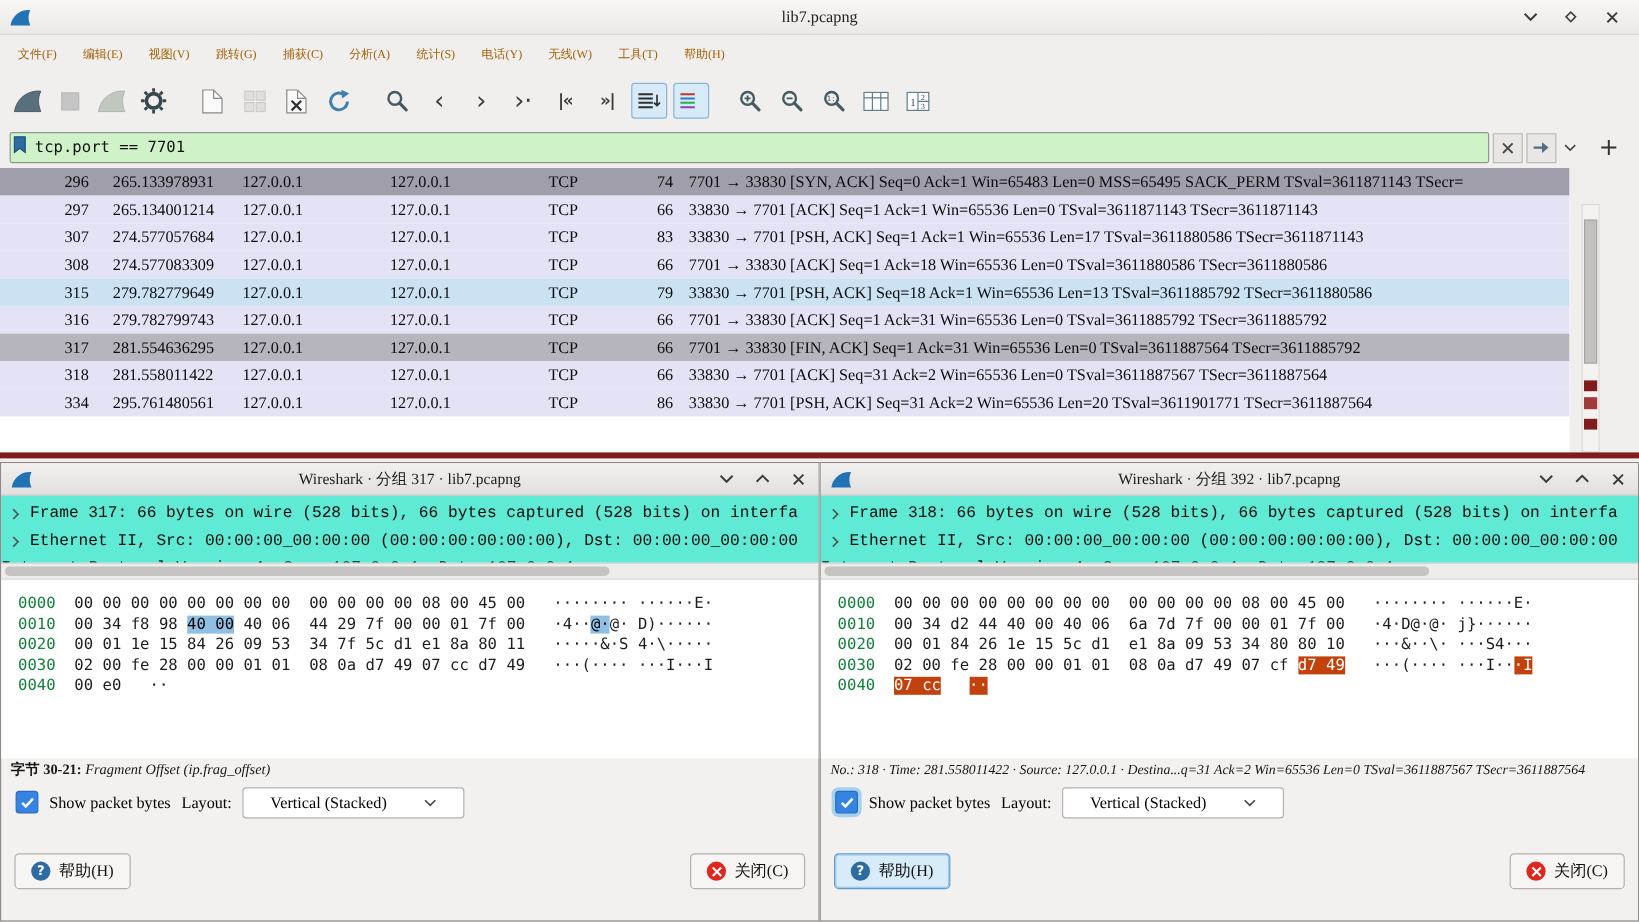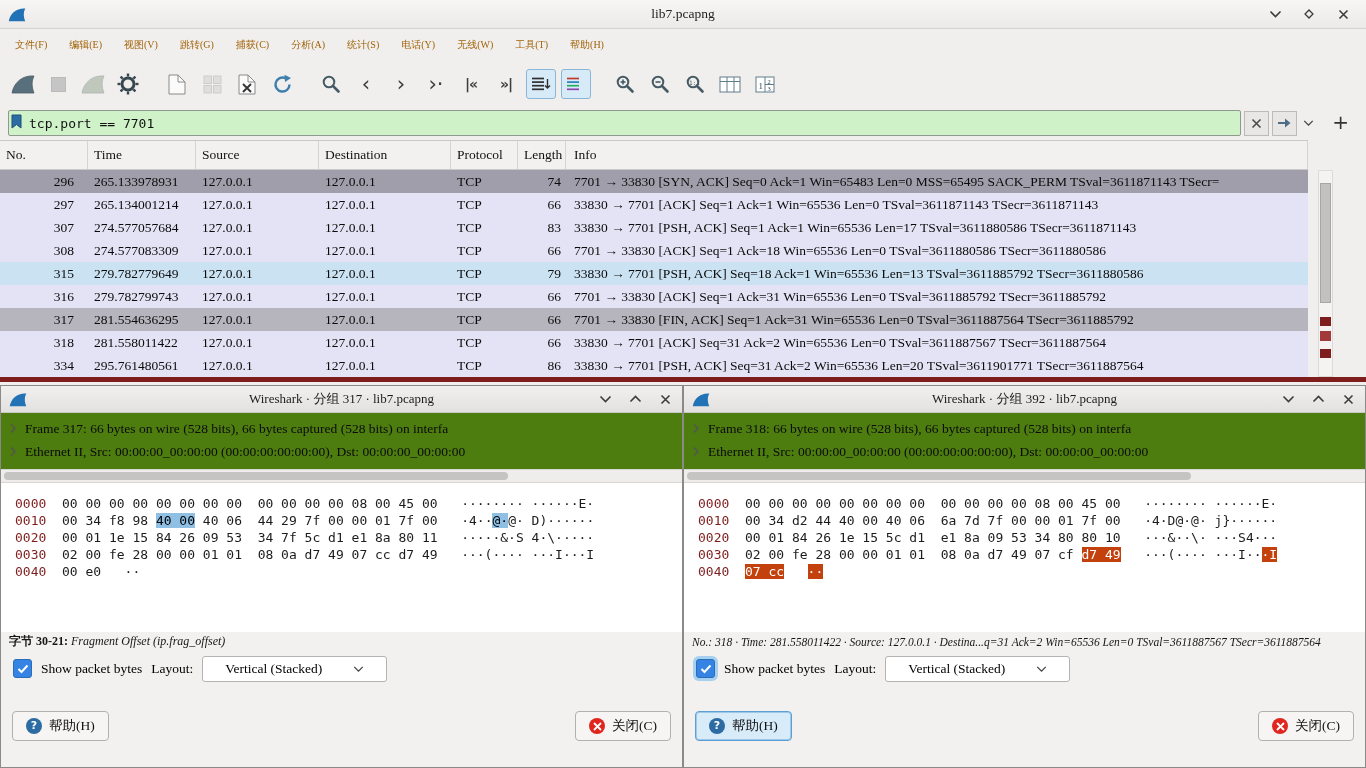--- a/index.html
+++ b/index.html
@@ -61,30 +61,30 @@
 
   
   .popup{position:absolute;top:385px;width:683px;height:383px;background:#f2f1ef;
          border:1px solid #8c8a88;box-sizing:border-box;display:flex;flex-direction:column;}
   #popup-left{left:0;} #popup-right{left:683px;}
   .p-titlebar{height:26px;display:flex;align-items:center;position:relative;flex:0 0 26px;
               background:linear-gradient(#f1f0ee,#e3e1df);border-bottom:1px solid #c9c7c5;}
   .p-title{position:absolute;left:0;right:0;text-align:center;font-size:13px;color:#1c1c1c;}
   .p-titlebar .win-controls{gap:16px;padding-right:10px;}
 
-  .p-tree{background:#4d7c0f;height:56px;flex:0 0 56px;overflow:hidden;padding-top:4px;box-sizing:border-box;}
+  .p-tree{background:#5eead4;height:56px;flex:0 0 56px;overflow:hidden;padding-top:4px;box-sizing:border-box;font-family:Liberation Mono, monospace;}
   .tree-row{height:23px;display:flex;align-items:center;font-size:13.5px;color:#0b0b0b;white-space:nowrap;overflow:hidden;}
   .expander{width:24px;display:flex;justify-content:center;flex-shrink:0;}
   .p-hscroll{height:14px;flex:0 0 14px;background:#eeedeb;border-top:1px solid #d8d6d4;border-bottom:1px solid #d8d6d4;position:relative;box-sizing:border-box;}
   .h-handle{position:absolute;top:2px;left:3px;height:8px;width:74%;background:#c6c4c2;border-radius:4px;}
 
   .p-hex{background:#fff;flex:1 1 auto;padding:12px 0 0 14px;
          font:13px/17px "DejaVu Sans Mono",monospace;color:#1c1c1c;overflow:hidden;}
   .hex-row{white-space:pre;}
-  .off{color:#7f1d1d;}
+  .off{color:#15803d;}
   #popup-left .hl{background:#8fc0e4;color:#000;}
   #popup-right .hl{background:#c2410c;color:#fff;}
 
   .p-status{height:20px;flex:0 0 20px;display:flex;align-items:center;padding:0 8px;
             font-size:12px;color:#161616;white-space:nowrap;overflow:hidden;}
   .st-b{font-weight:bold;white-space:pre;}
   .st-i{font-style:italic;white-space:pre;}
   .st-long{font-style:italic;font-size:11.5px;}
 
   .p-footer{height:34px;flex:0 0 34px;display:flex;align-items:center;padding:0 12px;gap:9px;}
@@ -313,29 +313,20 @@
         </span>
       <span class="f-drop" id="f-drop">
           <svg width="11" height="8" viewBox="0 0 13 8">
             <polyline points="1.5,1.5 6.5,6.5 11.5,1.5" fill="none" stroke="#444" stroke-width="1.6"></polyline>
           </svg>
         </span>
       <span class="f-add">+</span>
     </div>
 
     <div class="packet-area">
-      <div class="pl-header" id="pl-header">
-          <div class="hcell cell c0">No.</div>
-          <div class="hcell cell c1">Time</div>
-          <div class="hcell cell c2">Source</div>
-          <div class="hcell cell c3">Destination</div>
-          <div class="hcell cell c4">Protocol</div>
-          <div class="hcell cell c5">Length</div>
-          <div class="hcell cell c6">Info</div>
-        </div>
       <div id="pl-rows">
           <div class="pl-row sel-dark">
             <span class="cell c0">296</span>
             <span class="cell c1">265.133978931</span>
             <span class="cell c2">127.0.0.1</span>
             <span class="cell c3">127.0.0.1</span>
             <span class="cell c4">TCP</span>
             <span class="cell c5">74</span>
             <span class="cell c6">7701 → 33830 [SYN, ACK] Seq=0 Ack=1 Win=65483 Len=0 MSS=65495 SACK_PERM TSval=3611871143 TSecr=</span>
           </div>

